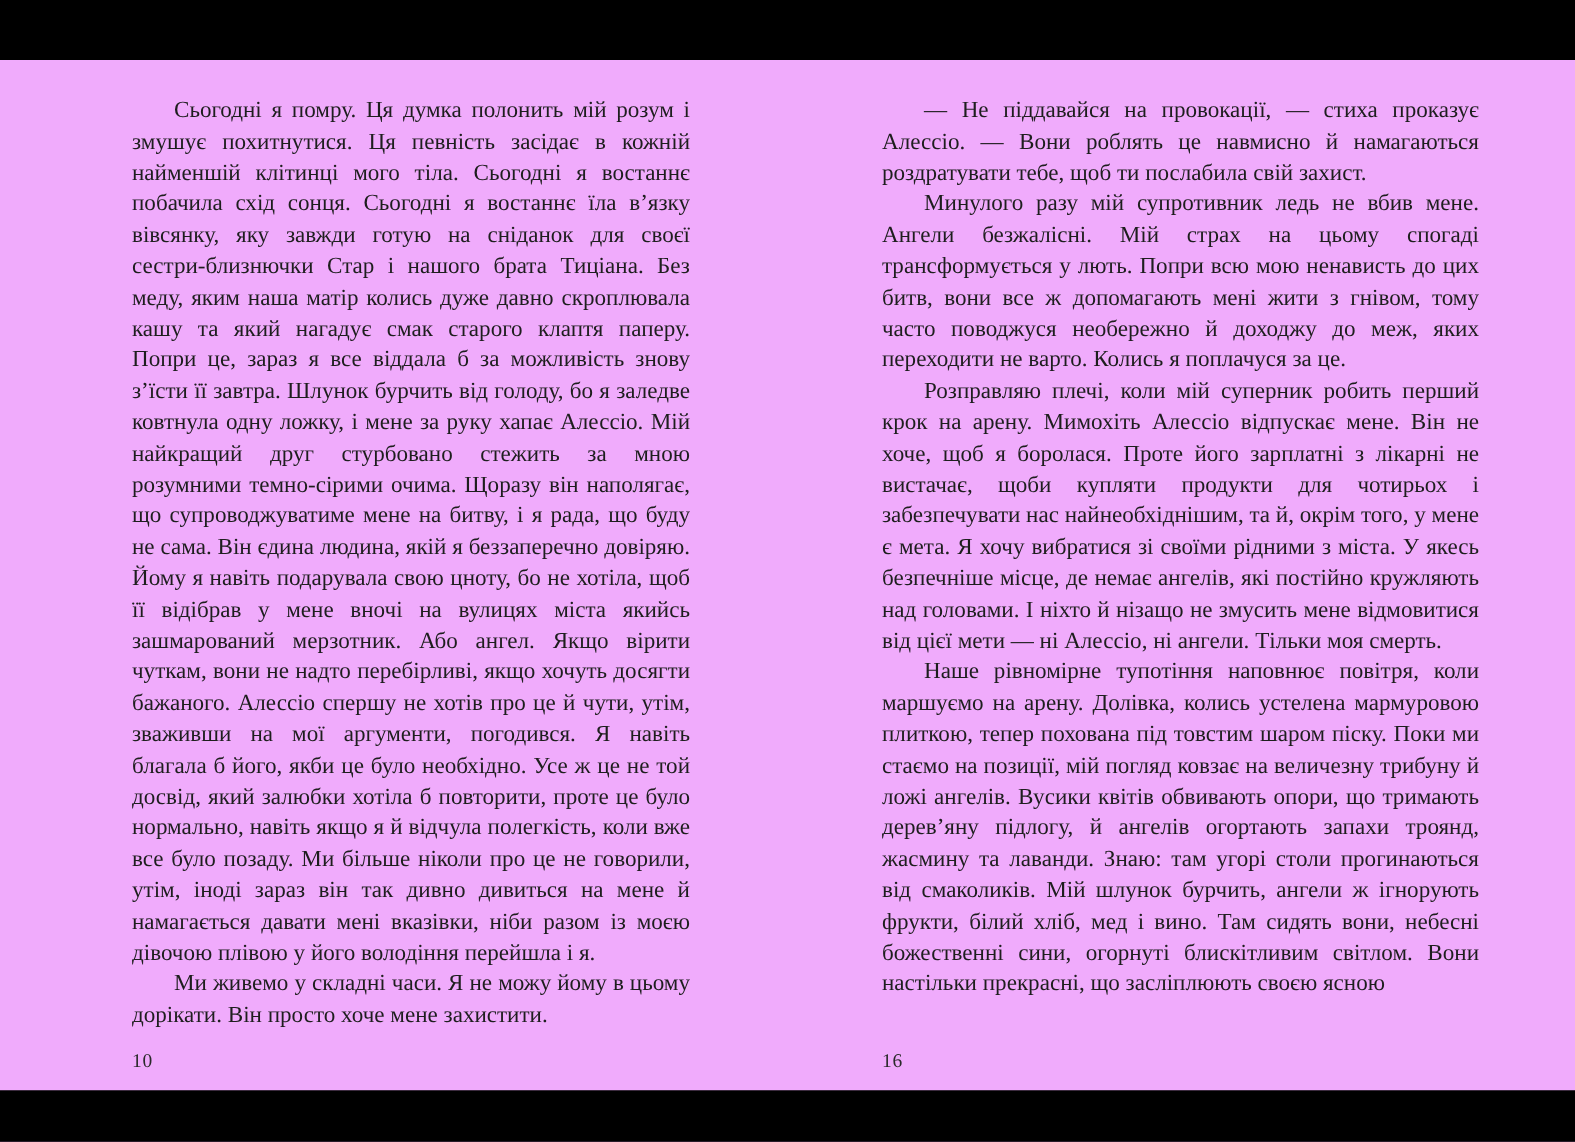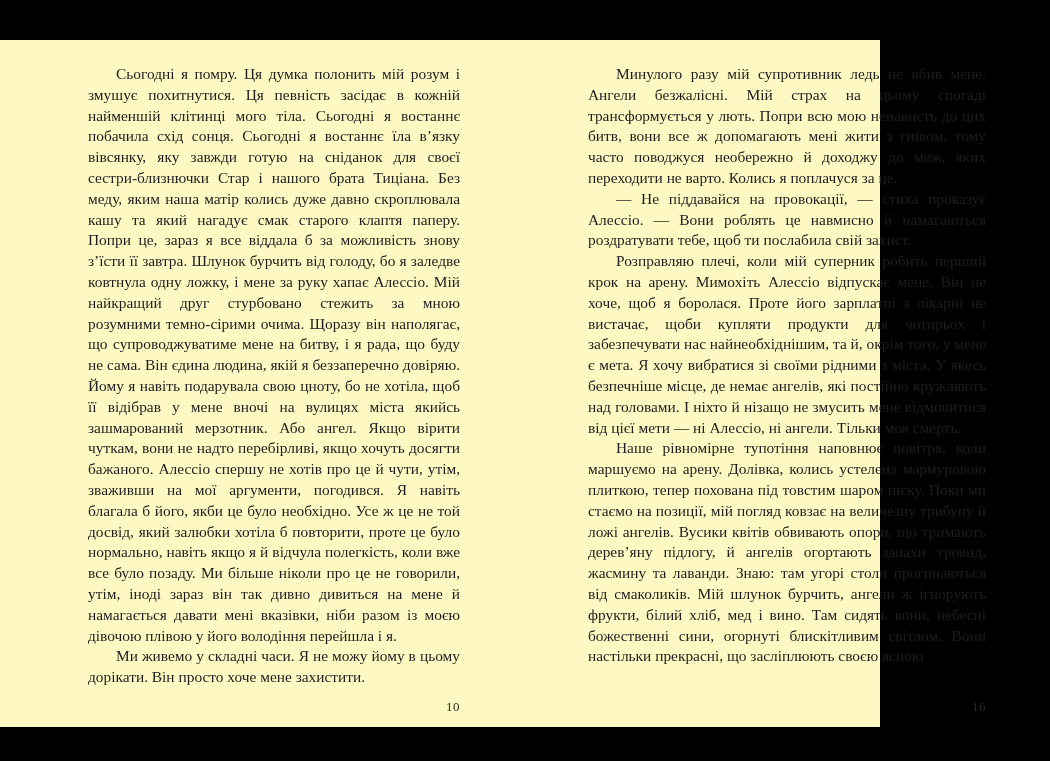--- a/index.html
+++ b/index.html
@@ -20,23 +20,23 @@
     left: 0;
     width: 1050px;
     background: #000000;
   }
   .letterbox.top { top: 0; height: 40px; }
   .letterbox.bottom { bottom: 0; height: 34px; }
   .spread {
     position: absolute;
     top: 40px;
     left: 0;
-    width: 880px;
+    width: 1050px;
     height: 687px;
-    background: #fef9c3;
+    background: #f0abfc;
   }
   .page {
     position: absolute;
     top: 0;
     height: 687px;
   }
   .page.left  { left: 88px;  width: 372px; }
   .page.right { left: 588px; width: 398px; }
   .text-block {
     position: absolute;
@@ -53,21 +53,21 @@
   .text-block p {
     margin: 0;
     padding: 0;
     text-indent: 28px;
   }
   .page-number {
     position: absolute;
     bottom: 12px;
     left: 0;
     right: 0;
-    text-align: right;
+    text-align: left;
     color: #2a2a2a;
     font-size: 13px;
     letter-spacing: 0.5px;
   }
 </style>
 </head>
 <body>
 
 <div class="screen">
 
@@ -78,22 +78,22 @@
     <div class="page left">
       <div class="text-block">
         <p>Сьогодні я помру. Ця думка полонить мій розум і змушує похитнутися. Ця певність засідає в кожній найменшій клітинці мого тіла. Сьогодні я востаннє побачила схід сонця. Сьогодні я востаннє їла в’язку вівсянку, яку завжди готую на сніданок для своєї сестри-близнючки Стар і нашого брата Тиціана. Без меду, яким наша матір колись дуже давно скроплювала кашу та який нагадує смак старого клаптя паперу. Попри це, зараз я все віддала б за можливість знову з’їсти її завтра. Шлунок бурчить від голоду, бо я заледве ковтнула одну ложку, і мене за руку хапає Алессіо. Мій найкращий друг стурбовано стежить за мною розумними темно-сірими очима. Щоразу він наполягає, що супроводжуватиме мене на битву, і я рада, що буду не сама. Він єдина людина, якій я беззаперечно довіряю. Йому я навіть подарувала свою цноту, бо не хотіла, щоб її відібрав у мене вночі на вулицях міста якийсь зашмарований мерзотник. Або ангел. Якщо вірити чуткам, вони не надто перебірливі, якщо хочуть досягти бажаного. Алессіо спершу не хотів про це й чути, утім, зваживши на мої аргументи, погодився. Я навіть благала б його, якби це було необхідно. Усе ж це не той досвід, який залюбки хотіла б повторити, проте це було нормально, навіть якщо я й відчула полегкість, коли вже все було позаду. Ми більше ніколи про це не говорили, утім, іноді зараз він так дивно дивиться на мене й намагається давати мені вказівки, ніби разом із моєю дівочою плівою у його володіння перейшла і я.</p>
         <p>Ми живемо у складні часи. Я не можу йому в цьому дорікати. Він просто хоче мене захистити.</p>
       </div>
       <div class="page-number">10</div>
     </div>
 
     <div class="page right">
       <div class="text-block">
+        <p>— Не піддавайся на провокації, — стиха проказує Алессіо. — Вони роблять це навмисно й намагаються роздратувати тебе, щоб ти послабила свій захист.</p>
         <p>Минулого разу мій супротивник ледь не вбив мене. Ангели безжалісні. Мій страх на цьому спогаді трансформується у лють. Попри всю мою ненависть до цих битв, вони все ж допомагають мені жити з гнівом, тому часто поводжуся необережно й доходжу до меж, яких переходити не варто. Колись я поплачуся за це.</p>
-        <p>— Не піддавайся на провокації, — стиха проказує Алессіо. — Вони роблять це навмисно й намагаються роздратувати тебе, щоб ти послабила свій захист.</p>
         <p>Розправляю плечі, коли мій суперник робить перший крок на арену. Мимохіть Алессіо відпускає мене. Він не хоче, щоб я боролася. Проте його зарплатні з лікарні не вистачає, щоби купляти продукти для чотирьох і забезпечувати нас найнеобхіднішим, та й, окрім того, у мене є мета. Я хочу вибратися зі своїми рідними з міста. У якесь безпечніше місце, де немає ангелів, які постійно кружляють над головами. І ніхто й нізащо не змусить мене відмовитися від цієї мети — ні Алессіо, ні ангели. Тільки моя смерть.</p>
         <p>Наше рівномірне тупотіння наповнює повітря, коли маршуємо на арену. Долівка, колись устелена мармуровою плиткою, тепер похована під товстим шаром піску. Поки ми стаємо на позиції, мій погляд ковзає на величезну трибуну й ложі ангелів. Вусики квітів обвивають опори, що тримають дерев’яну підлогу, й ангелів огортають запахи троянд, жасмину та лаванди. Знаю: там угорі столи прогинаються від смаколиків. Мій шлунок бурчить, ангели ж ігнорують фрукти, білий хліб, мед і вино. Там сидять вони, небесні божественні сини, огорнуті блискітливим світлом. Вони настільки прекрасні, що засліплюють своєю ясною</p>
       </div>
       <div class="page-number">16</div>
     </div>
 
   </div>
 
   <div class="letterbox bottom"></div>
 

